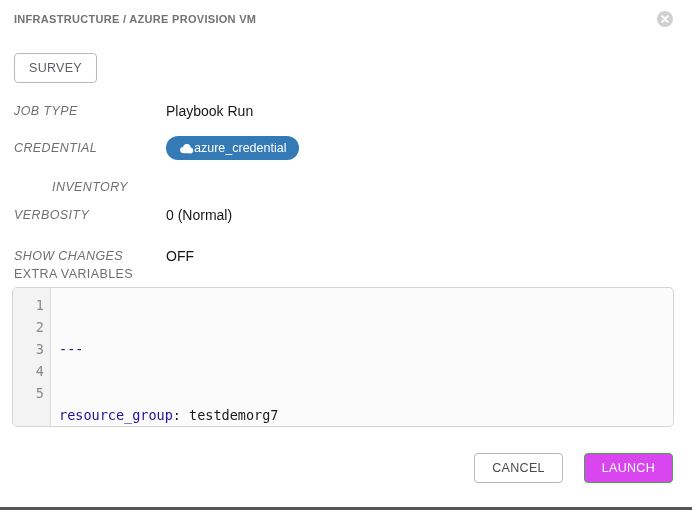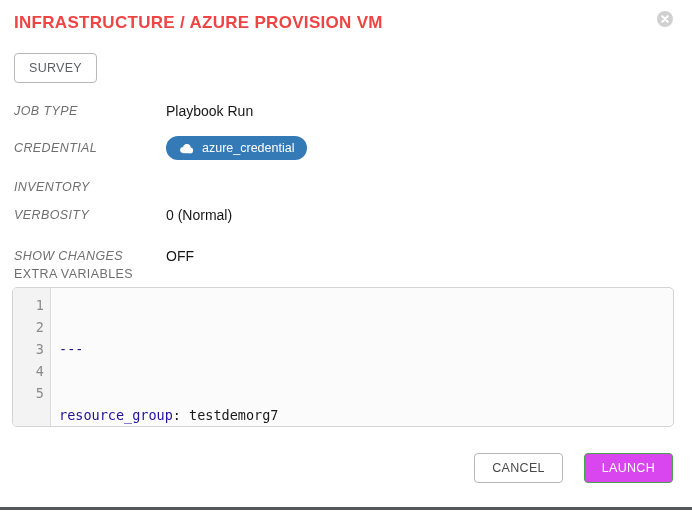--- a/index.html
+++ b/index.html
@@ -8,21 +8,21 @@
     font-family: "Liberation Sans", sans-serif;
     width: 692px; height: 514px;
     position: relative;
     overflow: hidden;
   }
   .modal { position: relative; width: 692px; height: 514px; background: #fff; }
 
   
   .title {
     position: absolute; left: 14px; top: 13px;
-    font-size: 17px; font-weight: bold; color: #ef4444;
+    font-size: 11px; font-weight: bold; color: #737373;
     letter-spacing: 0.3px;
   }
   .close-btn {
     position: absolute; right: 19px; top: 11px;
     width: 16px; height: 16px; cursor: pointer;
     display: flex; align-items: center; justify-content: center;
   }
 
   
   .tabs { position: absolute; left: 14px; top: 53px; display: flex; }
@@ -39,21 +39,21 @@
 
   
   .row { position: absolute; left: 14px; right: 14px; display: flex; align-items: center; }
   .row-label {
     width: 152px; flex: 0 0 152px;
     font-size: 12.5px; color: #6f6f6f; letter-spacing: 0.4px; font-style: italic;
   }
   .row-value { font-size: 14px; color: #161616; }
 
   .badge {
-    display: inline-flex; align-items: center; gap: 8px;
+    display: inline-flex; align-items: center; 
     height: 24px; padding: 0 13px; border-radius: 12px;
     background: #337ab7; color: #fff; font-size: 12.5px;
   }
 
   .extra-vars-label {
     position: absolute; left: 14px; top: 267px;
     font-size: 12.5px; color: #6f6f6f; letter-spacing: 0.4px;
   }
 
   
@@ -121,21 +121,21 @@
           <circle cx="5.5" cy="9" r="4"></circle>
           <circle cx="10.5" cy="6" r="5"></circle>
           <circle cx="15" cy="9.5" r="3.8"></circle>
           <rect x="5" y="8.5" width="10.5" height="4.8"></rect>
         </g>
       </svg>
       <span>azure_credential</span>
     </div>
   </div>
 
-  <div class="row" style="top: 177px; height: 20px;">
+  <div class="row" style="top: 177px; height: 20px; text-align: center;">
     <div class="row-label">INVENTORY</div>
   </div>
 
   <div class="row" style="top: 205px; height: 20px;">
     <div class="row-label">VERBOSITY</div>
     <div class="row-value">0 (Normal)</div>
   </div>
 
   <div class="row" style="top: 246px; height: 20px;">
     <div class="row-label">SHOW CHANGES</div>

